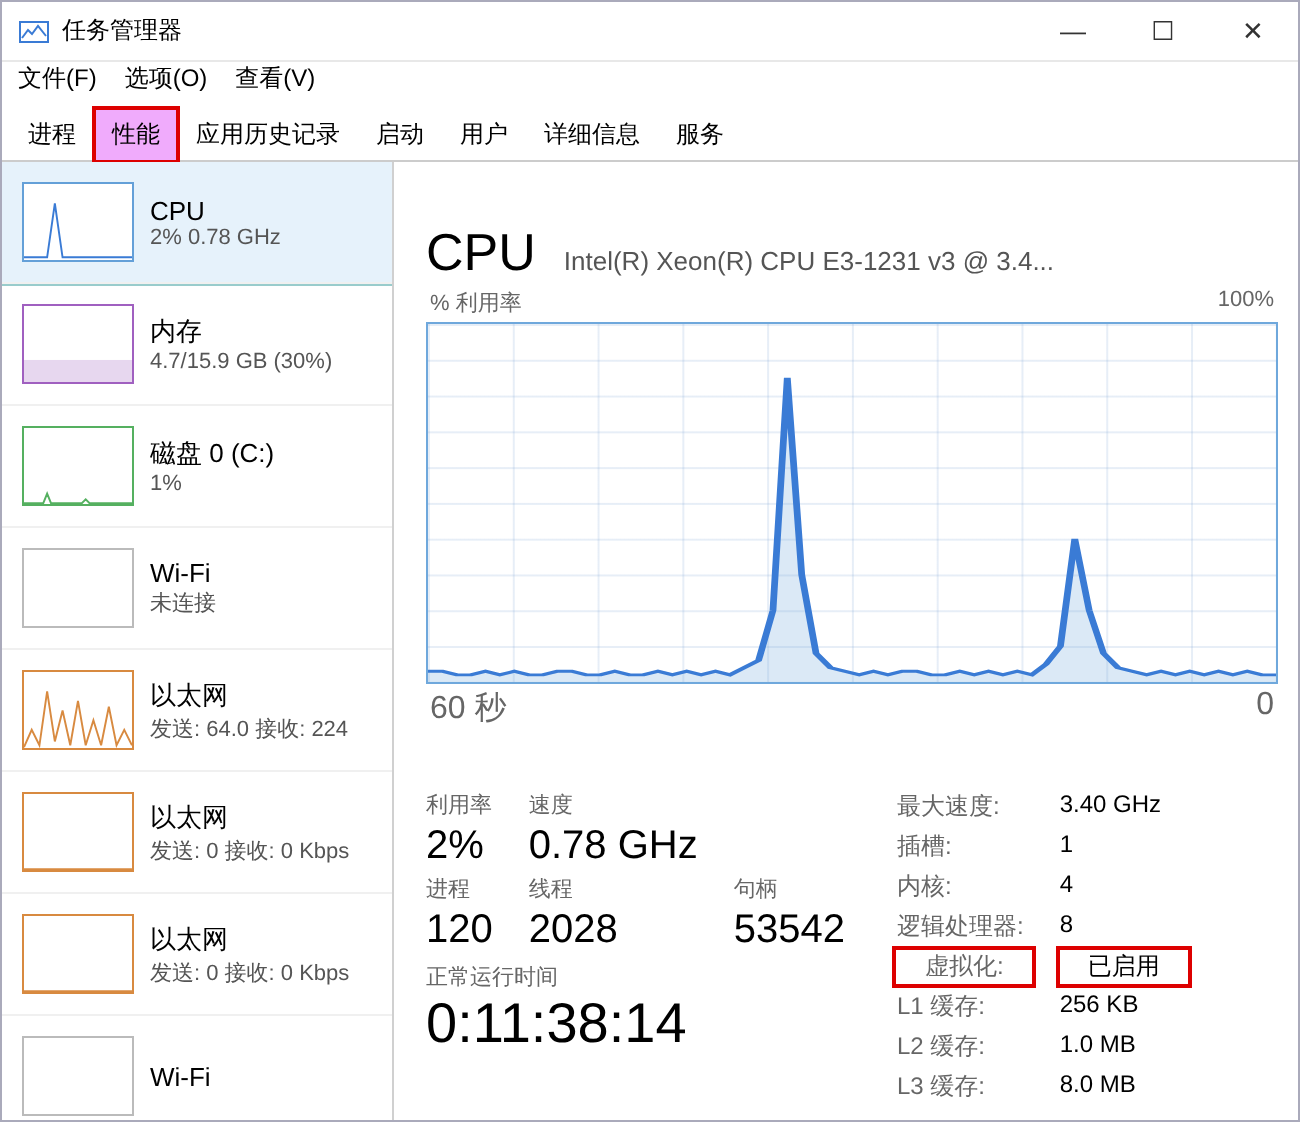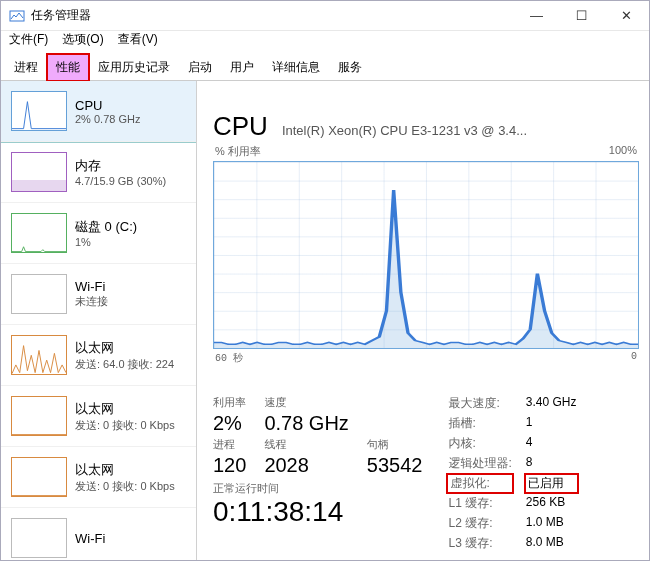--- a/index.html
+++ b/index.html
@@ -55,28 +55,28 @@
   .hdr { display: flex; align-items: baseline; gap: 14px; margin-bottom: 2px; white-space: nowrap; }
   .hdr .big { font-size: 26px; font-weight: 400; }
   .hdr .sub { font-size: 13px; color: #555; overflow: hidden; text-overflow: ellipsis; margin-top: 34px; }
   .chart-labels { display: flex; justify-content: space-between; font-size: 11px; color: #666; padding: 0 2px; }
   .chart {
     height: 196px; border: 1px solid #6fa8dc; margin: 2px 0 2px 0; position: relative;
     background: linear-gradient(to right, rgba(120,160,210,.18) 1px, transparent 1px) 0 0 / 10% 100%,
                 linear-gradient(to bottom, rgba(120,160,210,.18) 1px, transparent 1px) 0 0 / 100% 10%;
   }
   .chart svg { position: absolute; inset: 0; width: 100%; height: 100%; }
-  .axis-bottom { display: flex; justify-content: space-between; font-size: 10px; color: #666; padding: 0 2px 6px 2px; font-family: Liberation Mono, monospace; }
+  .axis-bottom { display: flex; justify-content: space-between; font-size: 16px; color: #666; padding: 0 2px 6px 2px; }
   .stats { display: flex; gap: 26px; margin-top: 24px; }
   .stats-left { display: grid; grid-template-columns: auto auto auto; column-gap: 18px; row-gap: 2px; }
   .stats-left .lbl { font-size: 11px; color: #666; }
   .stats-left .val { font-size: 20px; }
   .stats-right { display: grid; grid-template-columns: auto auto; column-gap: 14px; row-gap: 3px; font-size: 12px; }
   .stats-right .lbl { color: #666; }
-  .virt-row { outline: 2px solid #d00; outline-offset: 0; padding: 0 2px; }
+  .virt-row { outline: 2px solid #d00; outline-offset: 0; padding: 0 14px; }
   .uptime-lbl { font-size: 11px; color: #666; margin-top: 4px; }
   .uptime-val { font-size: 28px; }
 </style>
 </head>
 <body>
 
 <div class="window">
 
   <div class="titlebar">
     <span class="app-icon">

